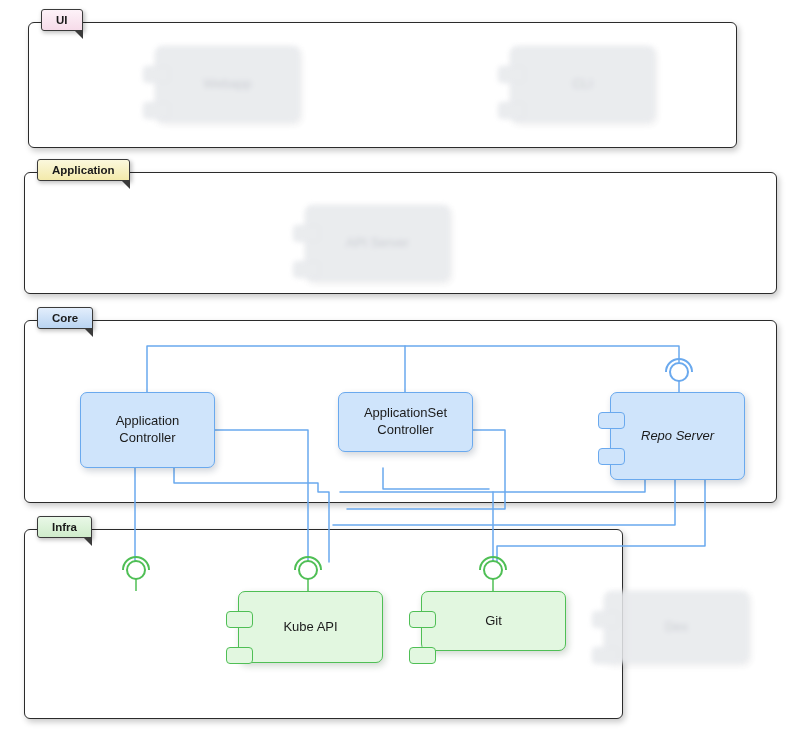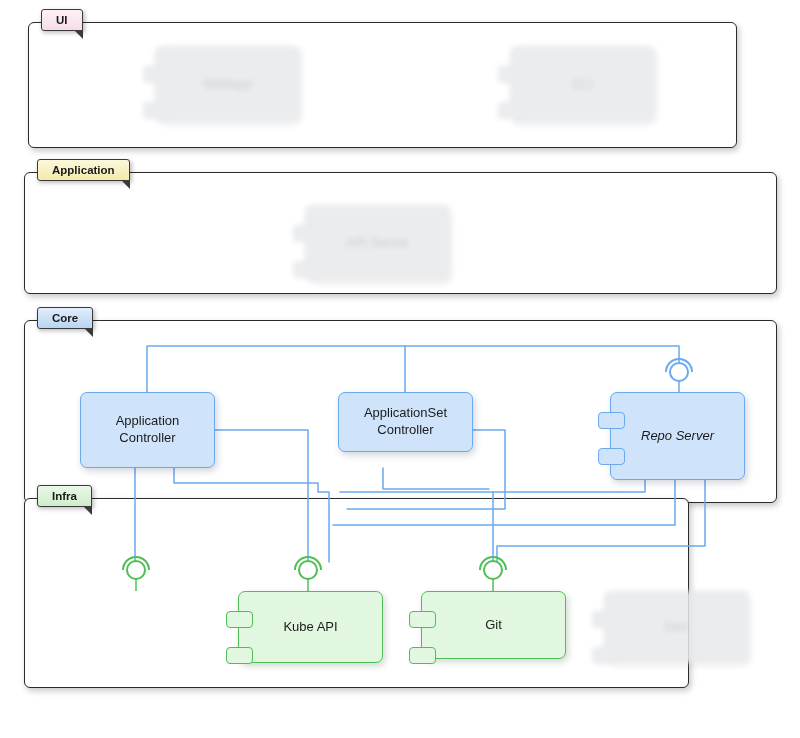--- a/index.html
+++ b/index.html
@@ -201,31 +201,31 @@
   </div>
   <div class="node blue" style="left:338px;top:392px;width:135px;height:60px;">
     <span class="lbl">ApplicationSet<br>Controller</span>
   </div>
   <div class="node blue" style="left:610px;top:392px;width:135px;height:88px;font-style:italic;">
     <span class="ctab t1"></span>
     <span class="ctab t2"></span>
     <span class="lbl">Repo Server</span>
   </div>
 
-  <div class="group" style="left:24px;top:498px;width:665px;height:190px;">
+  <div class="group" style="left:24px;top:529px;width:599px;height:190px;">
     <div class="group-tab tab-infra">
       <span>Infra</span>
     </div>
   </div>
   <div class="node green" style="left:238px;top:591px;width:145px;height:72px;">
     <span class="ctab t1"></span>
     <span class="ctab t2"></span>
     <span class="lbl">Kube API</span>
   </div>
-  <div class="node green" style="left:421px;top:591px;width:145px;height:68px;">
+  <div class="node green" style="left:421px;top:591px;width:145px;height:60px;">
     <span class="ctab t1"></span>
     <span class="ctab t2"></span>
     <span class="lbl">Git</span>
   </div>
   <div class="node ghost" style="left:604px;top:591px;width:145px;height:72px;">
     <span class="ctab t1"></span>
     <span class="ctab t2"></span>
     <span class="lbl">Dex</span>
   </div>
 

